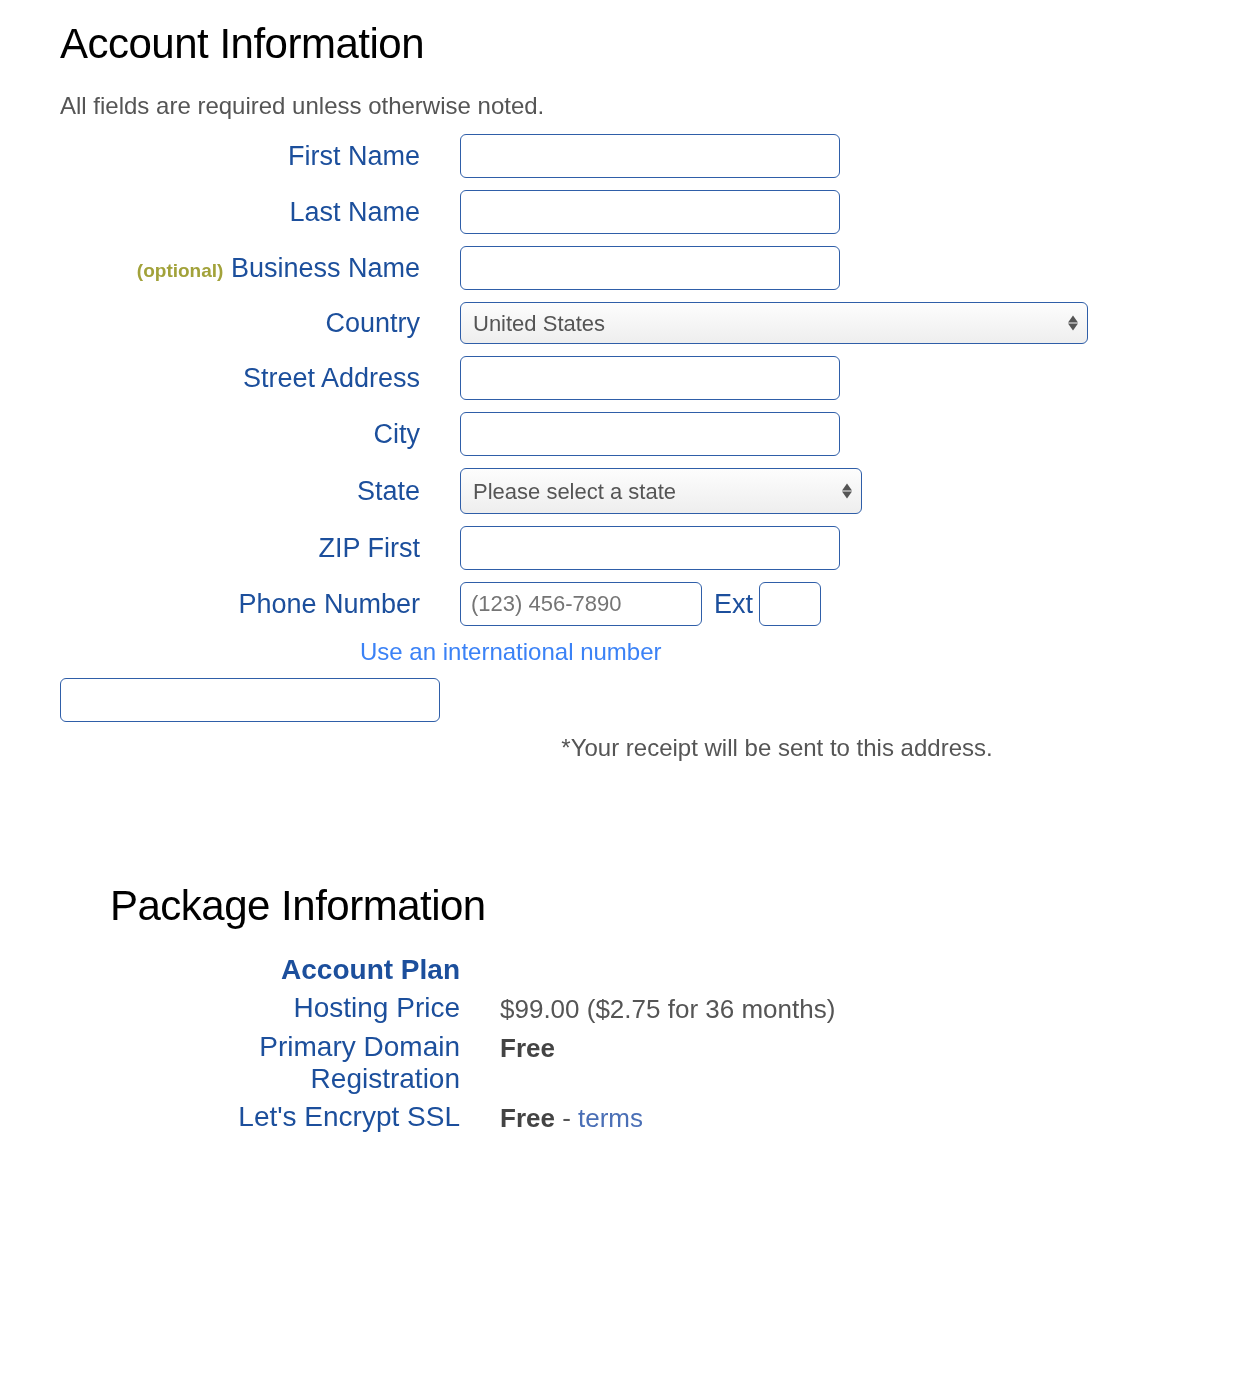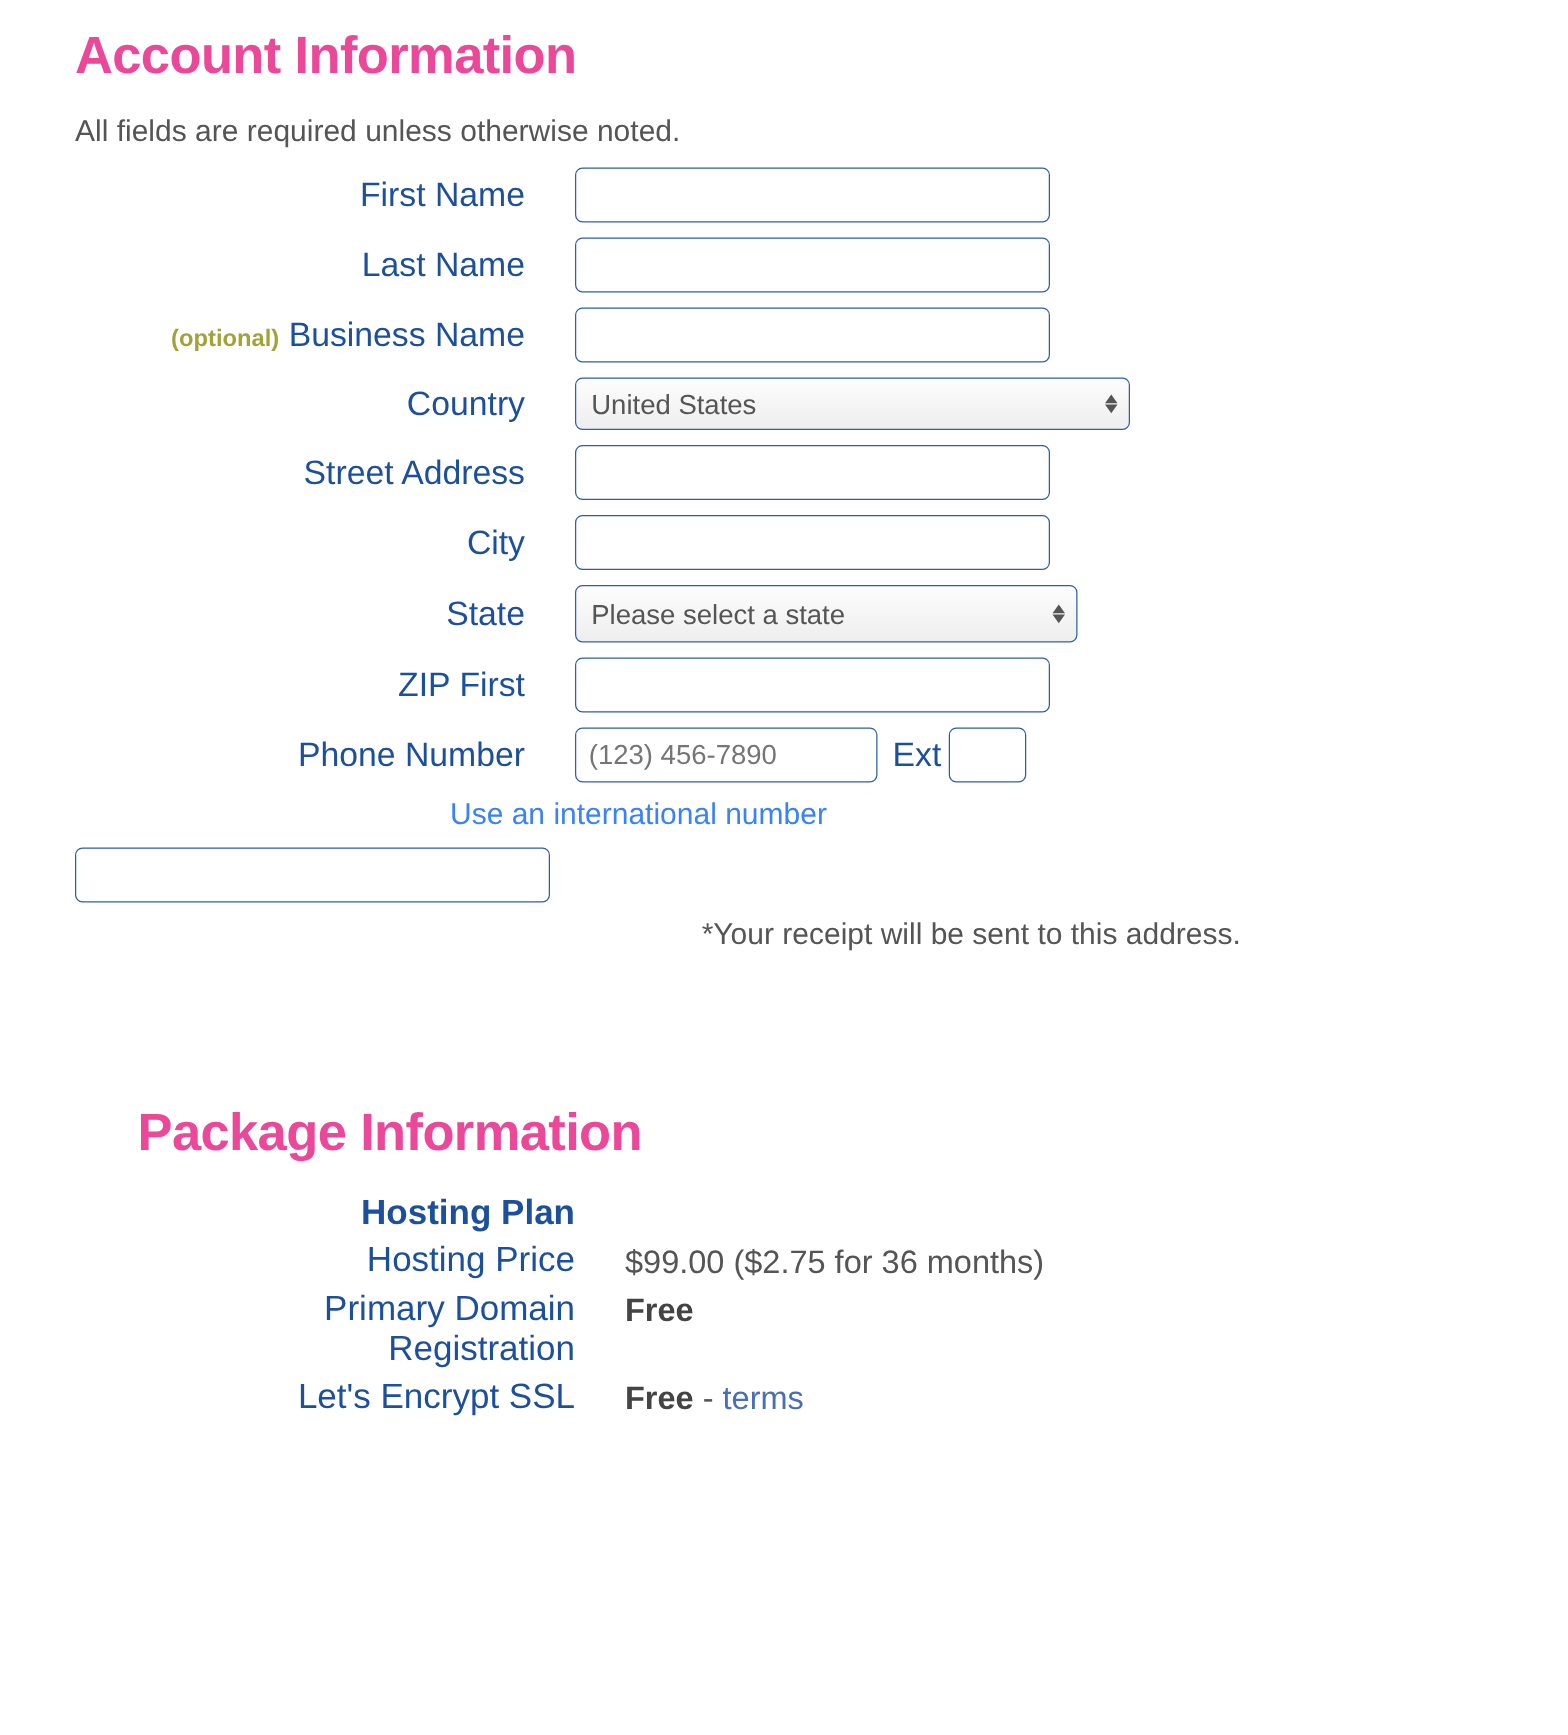--- a/index.html
+++ b/index.html
@@ -5,22 +5,22 @@
   * { box-sizing: border-box; margin: 0; padding: 0; }
   body {
     font-family: "Helvetica Neue", Helvetica, Arial, sans-serif;
     background: #fff;
     color: #444;
     width: 1254px;
     padding: 20px 60px 30px 60px;
   }
   h2.section-title {
     font-size: 42px;
-    font-weight: 700;
-    color: #ec4899;
+    font-weight: 400;
+    color: #000000;
     margin-bottom: 24px;
     letter-spacing: -0.5px;
   }
   .helper-text {
     font-size: 24px;
     color: #555;
     margin-bottom: 14px;
   }
   .form-row {
     display: flex;
@@ -97,21 +97,21 @@
     border-left: 5px solid transparent;
     border-right: 5px solid transparent;
     border-bottom: 7px solid #555;
   }
   .select-arrows .down {
     width: 0; height: 0;
     border-left: 5px solid transparent;
     border-right: 5px solid transparent;
     border-top: 7px solid #555;
   }
-  select.country { width: 444px; height:42px; }
+  select.country { width: 628px; height:42px; }
   select.state { width: 402px; height:46px; }
   select.plan { width: 408px; height:42px; font-size:20px; }
 
   .ext-label {
     font-size: 27px;
     color: #1c4f9c;
     margin: 0 6px 0 12px;
   }
   .intl-link-row {
     padding-left: 300px;
@@ -254,21 +254,21 @@
     <input type="text" class="std" value="" style="">
   </div>
 </div>
 
 <div class="receipt-note">*Your receipt will be sent to this address.</div>
 
 <div class="package-section">
   <h2 class="section-title">Package Information</h2>
 
   <div class="pkg-row">
-    <div class="pkg-label bold" style="font-weight:600;color:#1c4f9c;">Hosting Plan</div>
+    <div class="pkg-label bold" style="font-weight:600;color:#1c4f9c;">Account Plan</div>
   </div>
 
   <div class="pkg-row">
     <div class="pkg-label">Hosting Price</div>
     <div class="pkg-value">$99.00  ($2.75 for 36 months)</div>
   </div>
 
   <div class="pkg-row">
     <div class="pkg-label" style="line-height:1.15;">Primary Domain Registration</div>
     <div class="pkg-value"><span class="free">Free</span></div>

